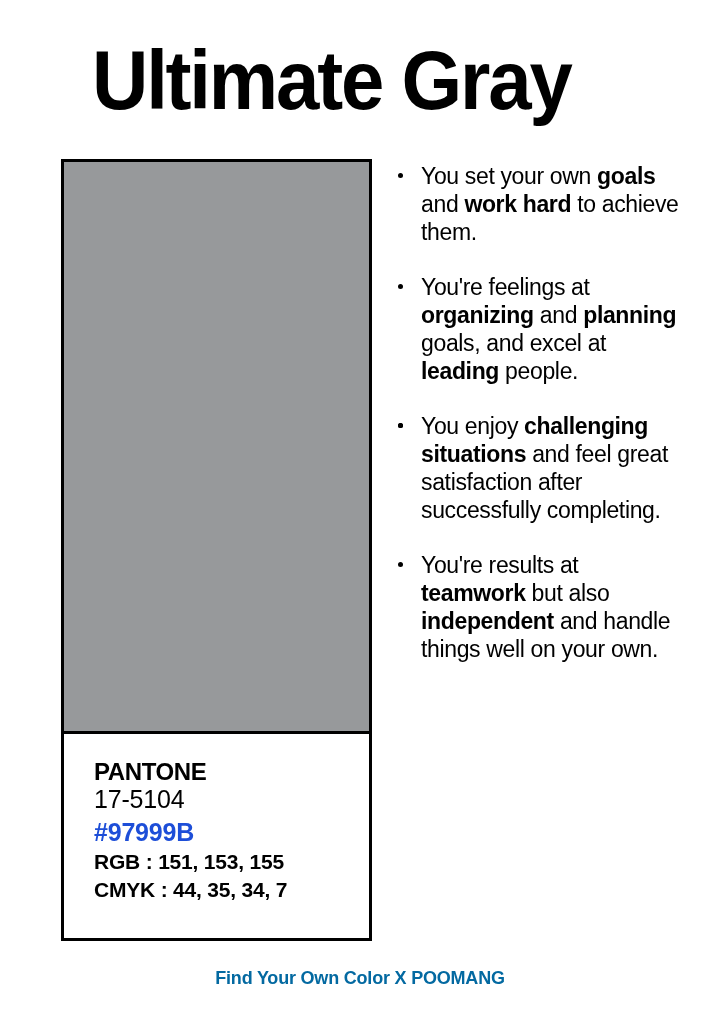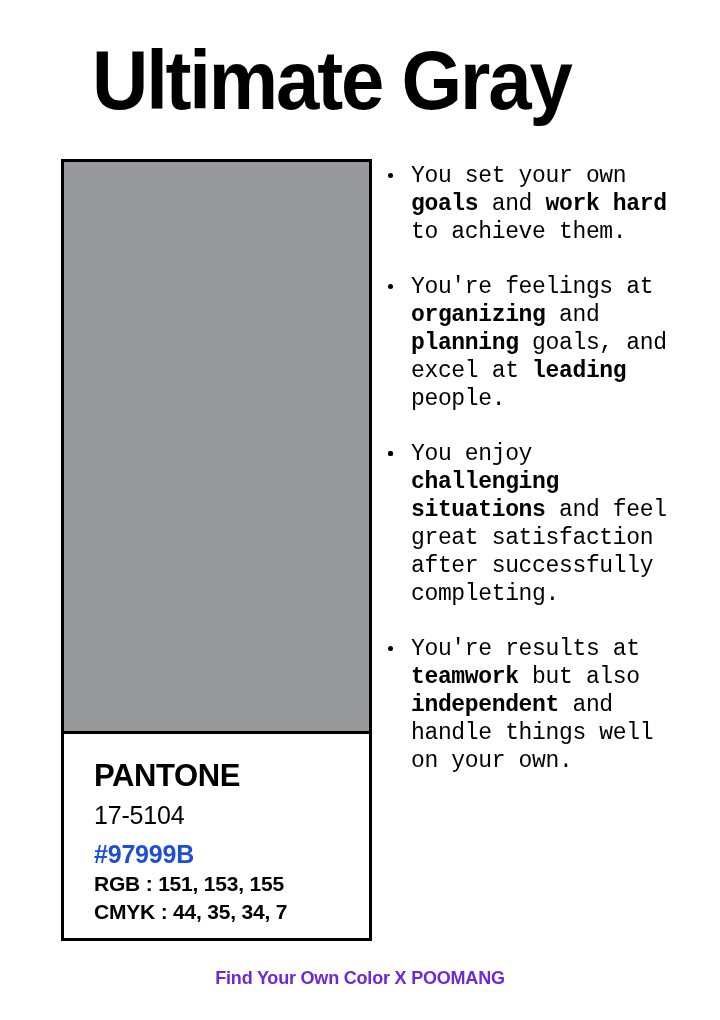--- a/index.html
+++ b/index.html
@@ -59,33 +59,32 @@
     flex: none;
   }
 
   .swatch-info {
     flex: 1 1 auto;
     padding: 26px 0 0 30px;
     background: #ffffff;
   }
 
   .pantone-word {
-    font-size: 31px;
+    font-size: 24px;
     font-weight: 700;
     letter-spacing: -0.4px;
     line-height: 1.0;
-    margin-bottom: 9px;
   }
 
   .pantone-code {
     font-size: 25px;
     font-weight: 400;
     letter-spacing: -0.2px;
     line-height: 1.22;
-    margin-bottom: 8px;
+    margin-bottom: 2px;
   }
 
   .pantone-hex {
     font-size: 25px;
     font-weight: 700;
     letter-spacing: -0.2px;
     line-height: 1.22;
     margin-bottom: 1px;
   }
 
@@ -93,25 +92,24 @@
   .pantone-cmyk {
     font-size: 21px;
     font-weight: 700;
     letter-spacing: -0.2px;
     line-height: 1.32;
   }
 
   
   .traits {
     position: absolute;
-    left: 386px;
+    left: 396px;
     top: 162px;
     width: 290px;
     list-style: none;
-    font-family: Liberation Mono, monospace;
   }
 
   .trait-item {
     position: relative;
     padding-left: 25px;
     margin-bottom: 27px;
     font-size: 23px;
     line-height: 28px;
     font-weight: 400;
     letter-spacing: -0.35px;
@@ -135,21 +133,21 @@
   
   .footer {
     position: absolute;
     left: 0;
     top: 968px;
     width: 720px;
     text-align: center;
     font-size: 18px;
     font-weight: 700;
     letter-spacing: -0.2px;
-    color: #6d28d9;
+    color: #0369a1;
   }
 </style>
 </head>
 <body>
 
 <h1 class="page-title">Ultimate Gray</h1>
 
 <section class="swatch-card">
 
   <div class="swatch-color" style="background: rgb(151, 153, 155);"></div>

